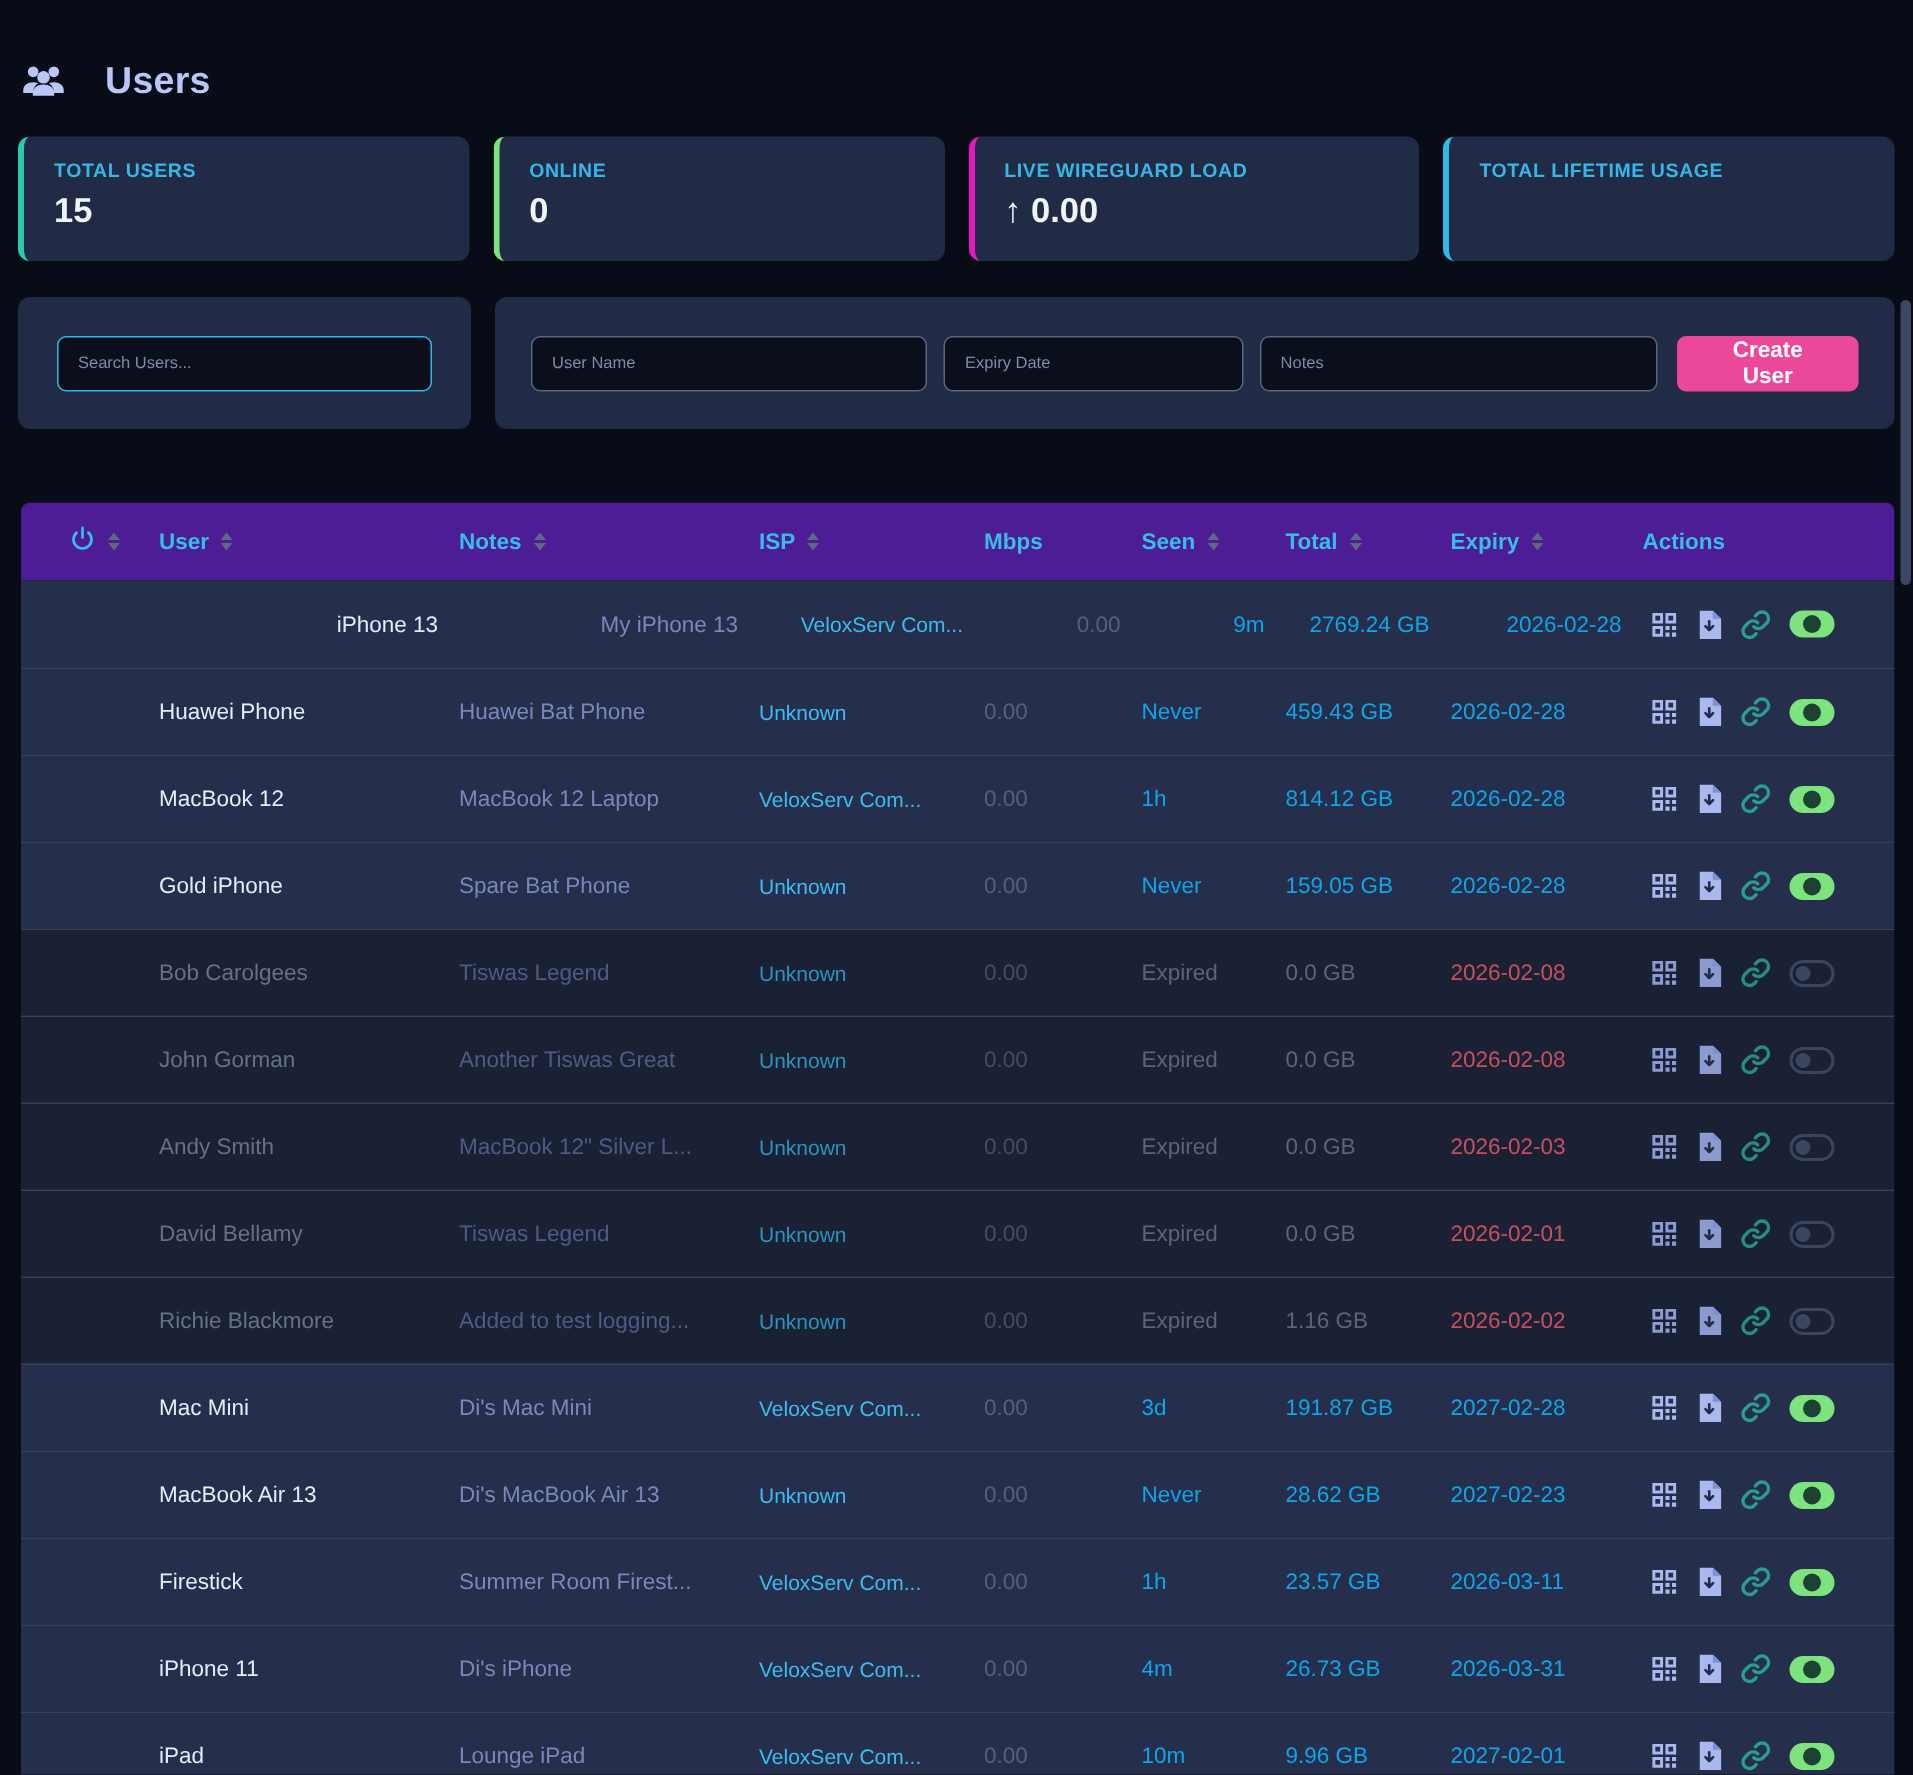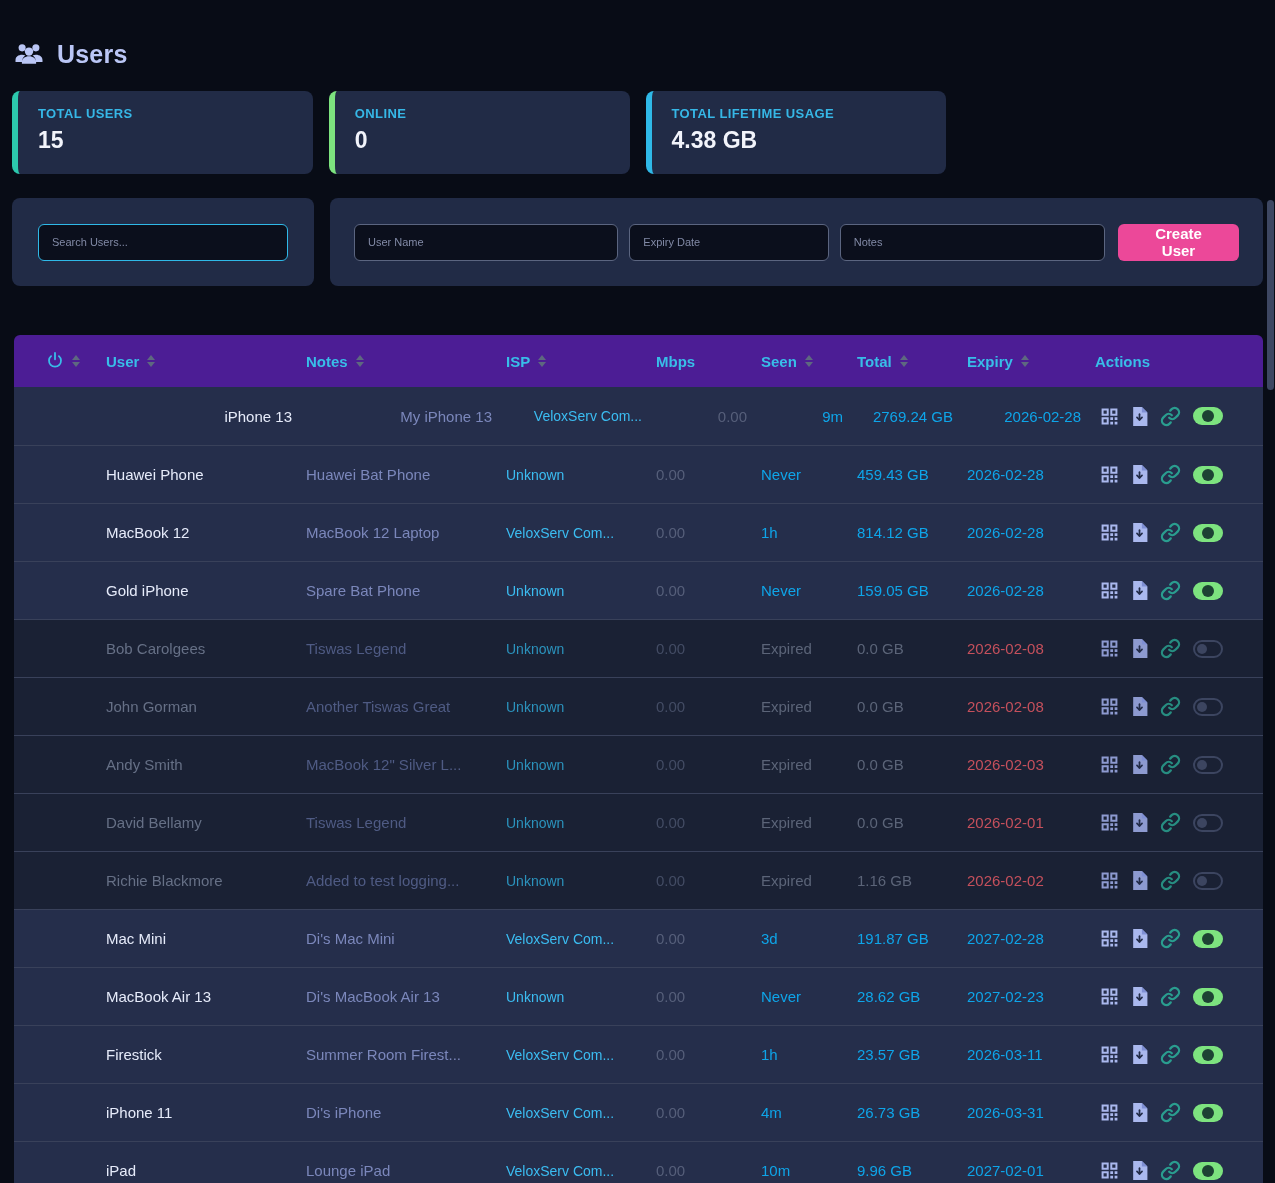--- a/index.html
+++ b/index.html
@@ -6,29 +6,29 @@
   html,body { width:1275px; height:1183px; overflow:hidden; }
   body {
     background:#080c16;
     font-family:"Liberation Sans","DejaVu Sans",sans-serif;
     color:#e6ebfa;
     position:relative;
   }
   .page { padding:40px 12px 0 12px; }
 
   
-  .page-title { display:flex; align-items:center; gap:13px; margin-left:2px; margin-bottom:22px; }
+  .page-title { display:flex; align-items:center; gap:26px; margin-left:2px; margin-bottom:22px; }
   .page-title svg { display:block; }
   .page-title h1 { font-size:25px; font-weight:bold; color:#bac6f5; letter-spacing:.2px; }
 
   
   .stats { display:grid; grid-template-columns:repeat(4,1fr); gap:16px; margin-bottom:24px; }
   .stat-card {
     background:#212b46; border-radius:8px; height:83px;
-    border-left:6px solid #eab308; padding:15px 20px 0 20px;
+    border-left:4px solid #eab308; padding:15px 20px 0 20px;
   }
   .stat-label { font-size:13px; font-weight:bold; color:#36b7e6; letter-spacing:.4px; margin-bottom:6px; }
   .stat-value { font-size:23px; font-weight:bold; color:#f2f4fb; }
 
   
   .filters { display:grid; grid-template-columns:302px 1fr; gap:16px; margin-bottom:49px; }
   .panel { background:#212b46; border-radius:8px; height:88px; display:flex; align-items:center; }
   .panel.search-panel { padding:0 26px; }
   .panel.form-panel { padding:0 24px; gap:11px; }
   input {
@@ -119,23 +119,26 @@
 
   <div class="stats">
     <div class="stat-card" style="border-left-color: rgb(44, 201, 173);">
       <div class="stat-label">TOTAL USERS</div>
       <div class="stat-value">15</div>
     </div>
     <div class="stat-card" style="border-left-color: rgb(125, 227, 127);">
       <div class="stat-label">ONLINE</div>
       <div class="stat-value">0</div>
     </div>
+    <div class="stat-card" style="border-left-color: rgb(227, 24, 190);">
+      <div class="stat-label">LIVE WIREGUARD LOAD</div>
+      <div class="stat-value">↑ 0.00</div>
+    </div>
     <div class="stat-card" style="border-left-color: rgb(47, 185, 232);">
       <div class="stat-label">TOTAL LIFETIME USAGE</div>
-      <div class="stat-value">4.38 GB</div>
     </div>
   </div>
 
   <div class="filters">
     <div class="panel search-panel">
       <input class="search-input" type="text" placeholder="Search Users..." style="">
     </div>
     <div class="panel form-panel">
       <input class="username-input" type="text" placeholder="User Name" style="">
       <input class="expiry-input" type="text" placeholder="Expiry Date" style="">

